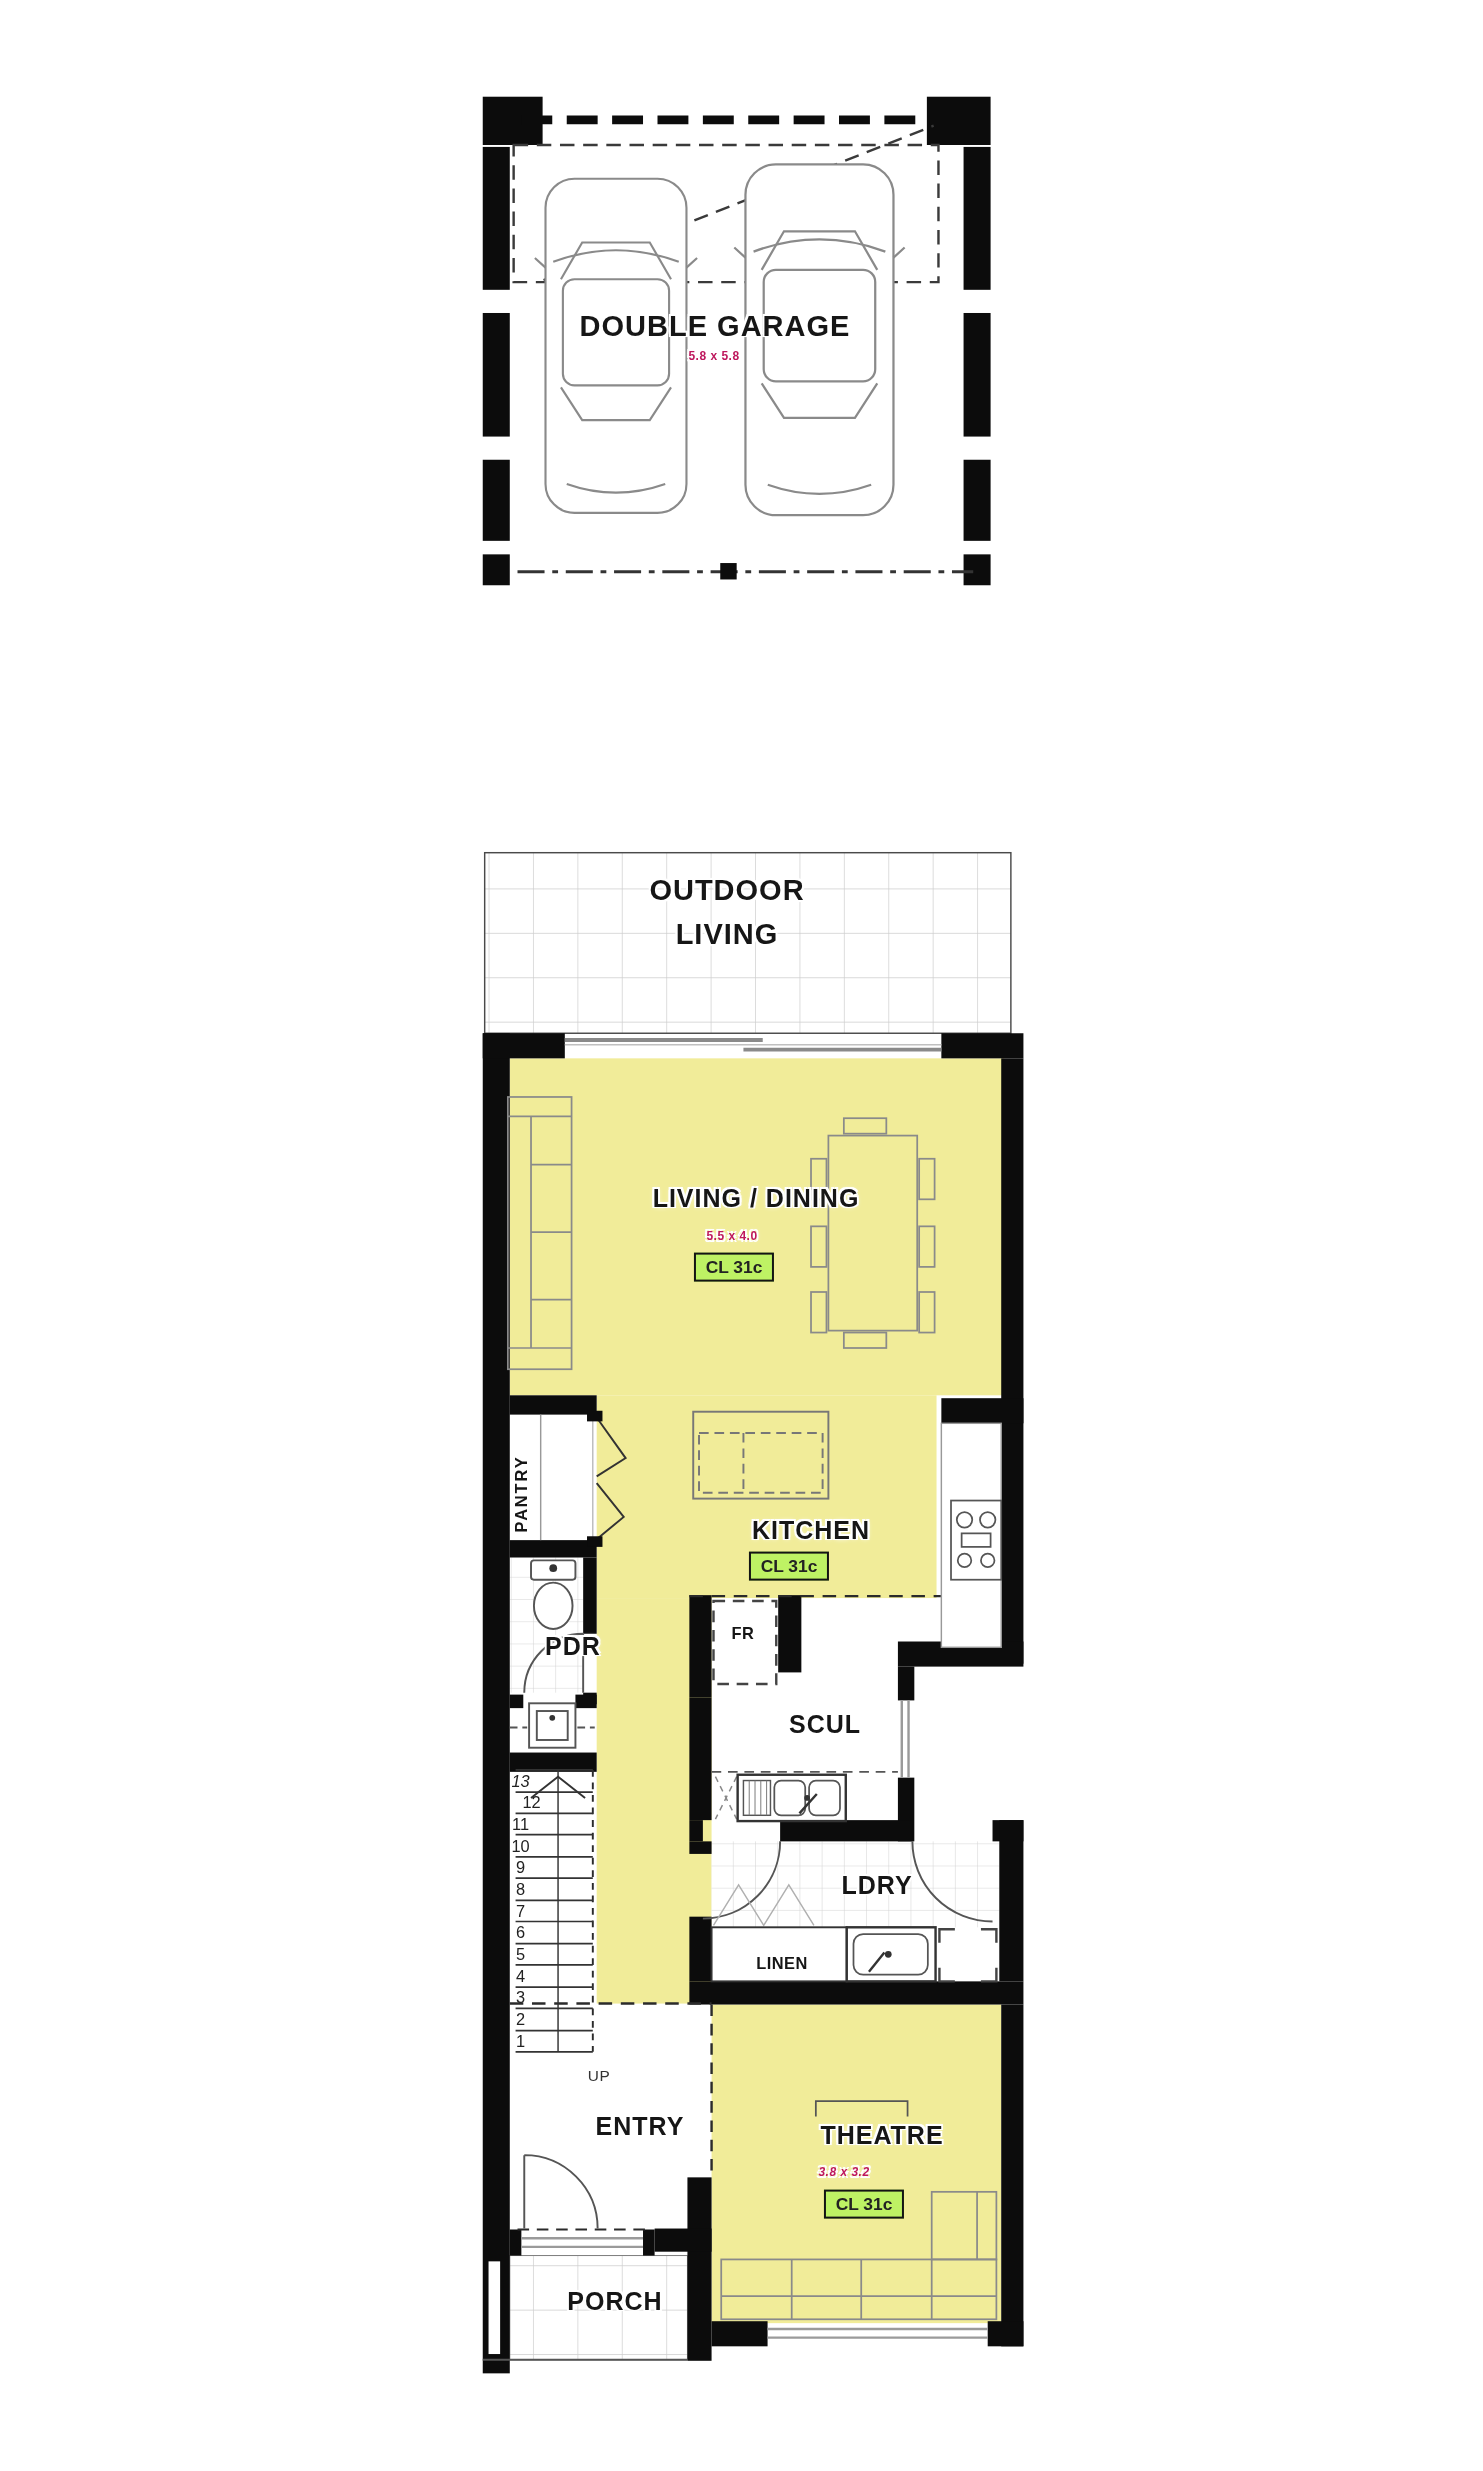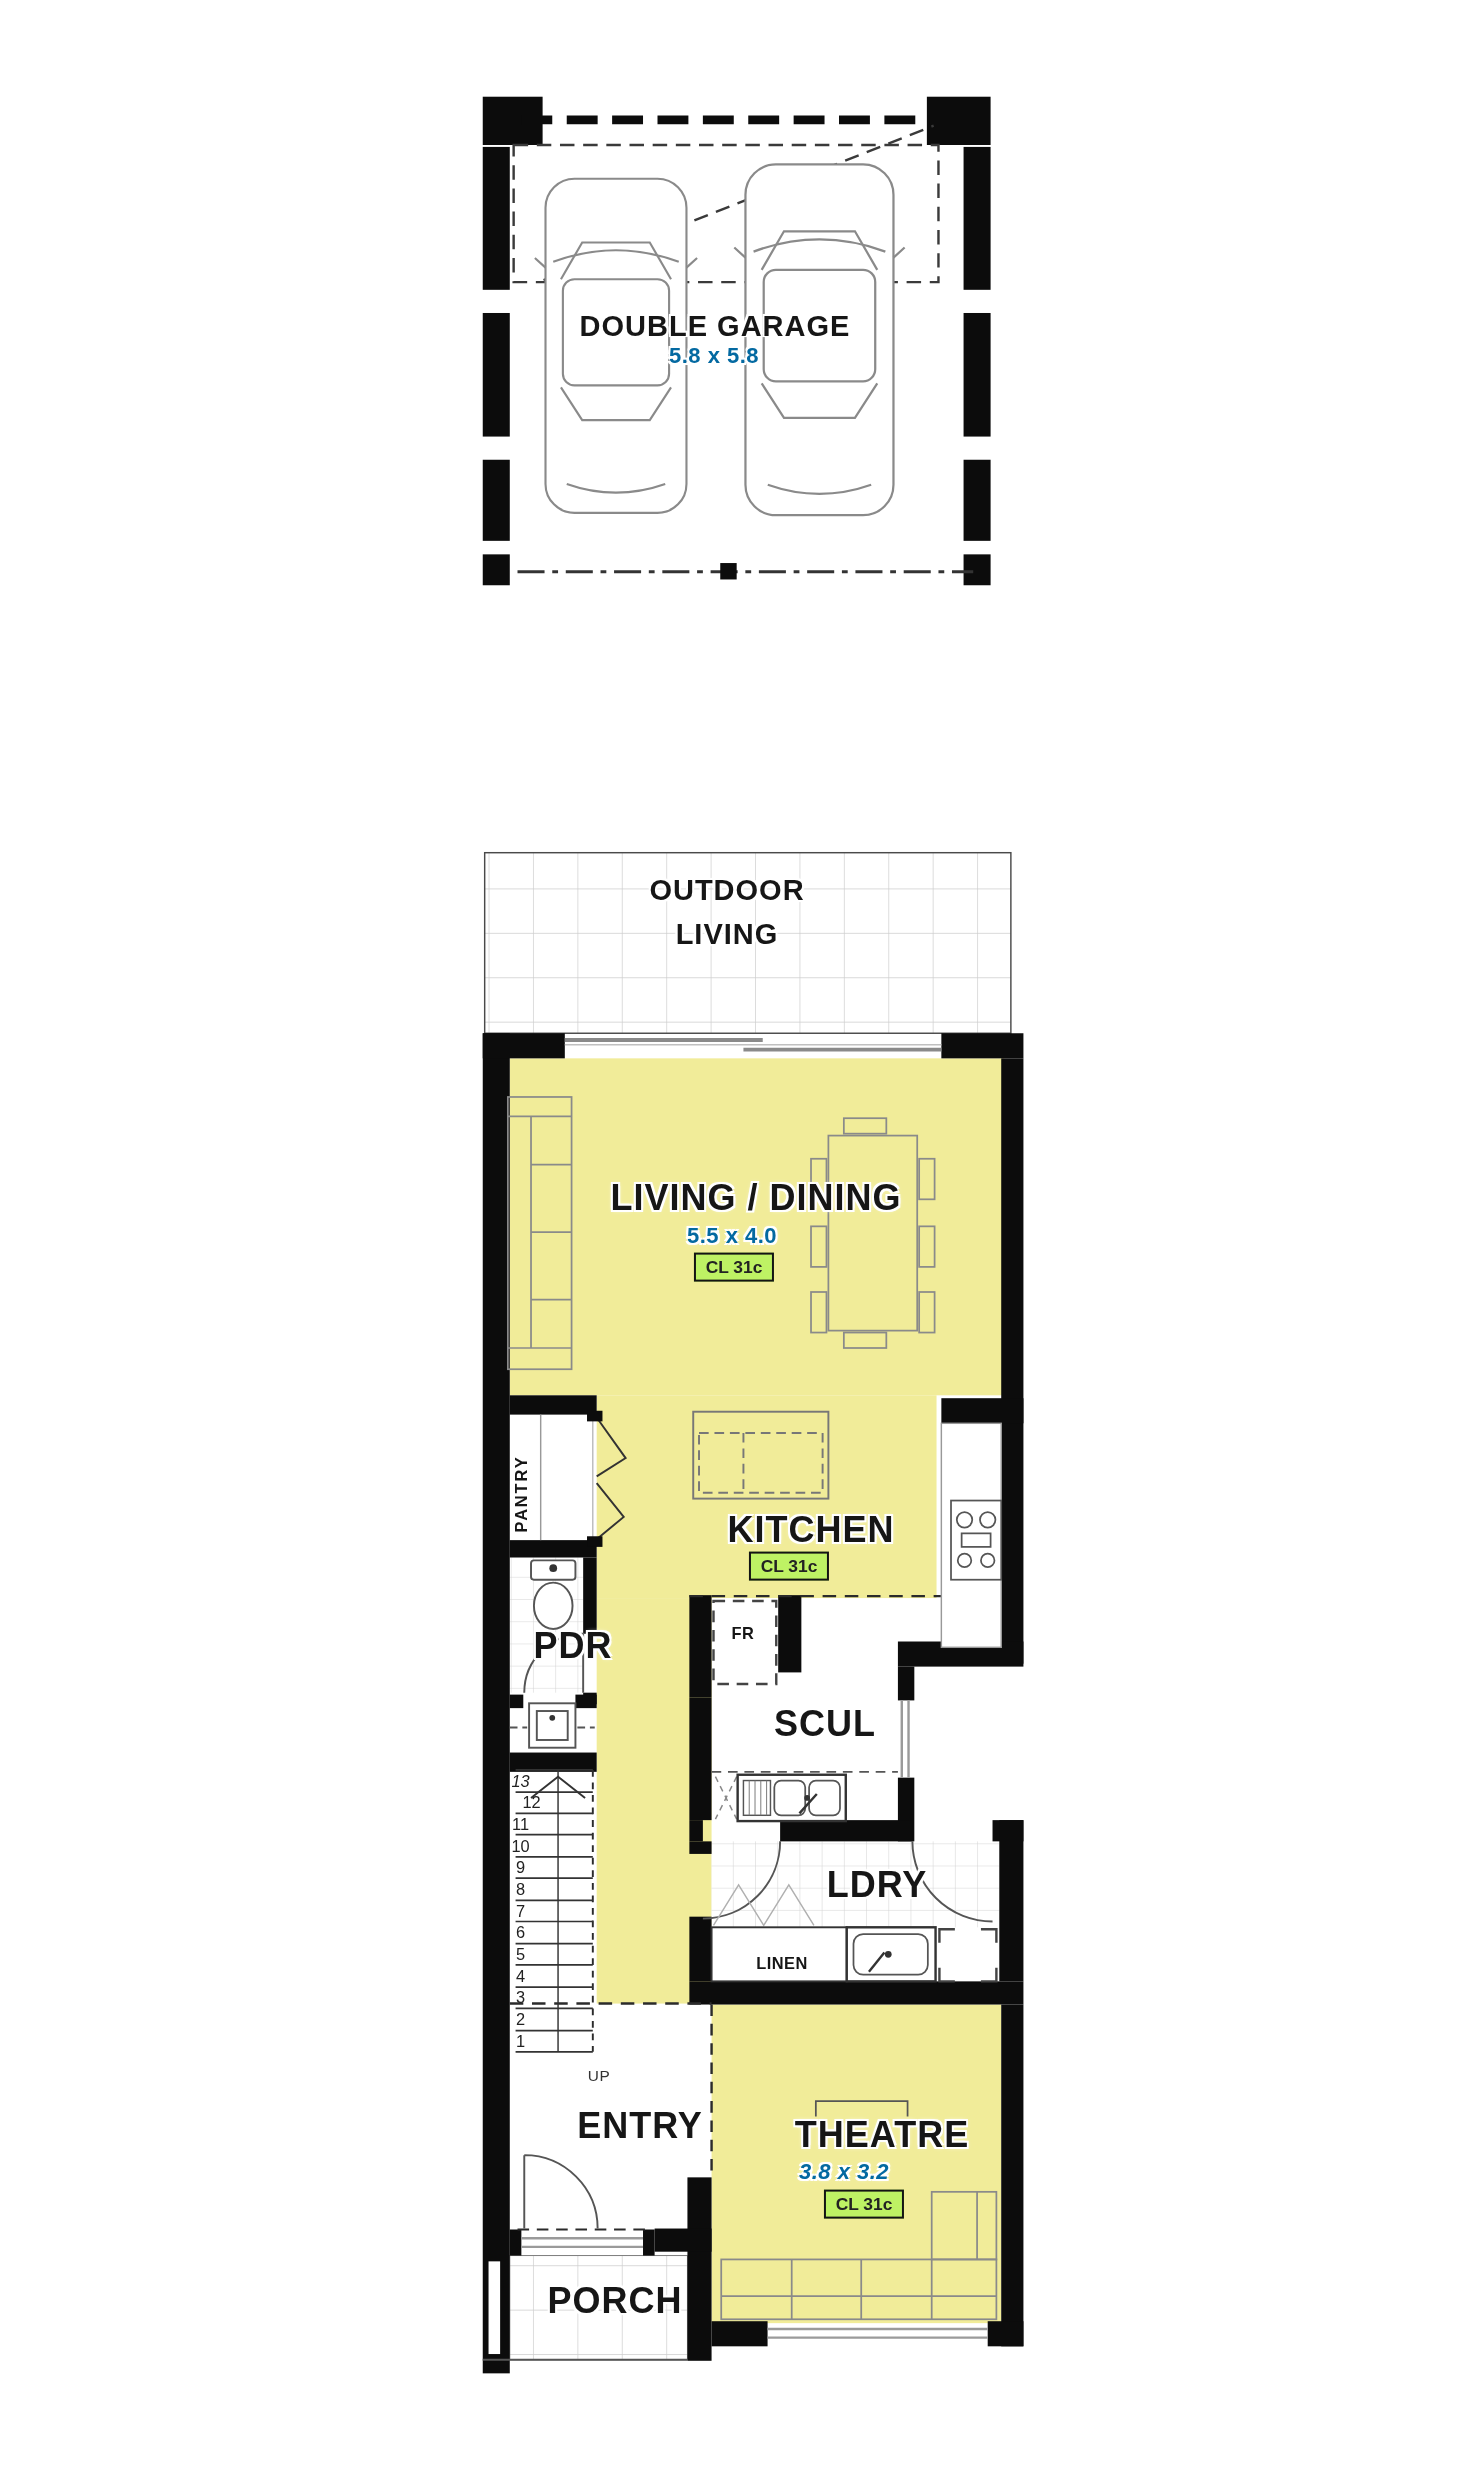--- a/index.html
+++ b/index.html
@@ -2,22 +2,22 @@
 <html><head>
 <meta charset="utf-8">
 <style>
   html,body{margin:0;padding:0;background:#ffffff;}
   body{width:1483px;height:2472px;position:relative;font-family:"Liberation Sans",sans-serif;}
   #plan{position:absolute;left:0;top:0;}
   .lbl{position:absolute;transform:translate(-50%,-50%);font-weight:bold;color:#161616;
        white-space:nowrap;letter-spacing:0.5px;
        text-shadow:-1.9px -1.9px 0 #fff,1.9px -1.9px 0 #fff,-1.9px 1.9px 0 #fff,1.9px 1.9px 0 #fff,0 0 4.8px #fff;}
   .t36{font-size:29px;letter-spacing:1px;}
-  .t34{font-size:36px;letter-spacing:1px;padding-left:40px;}
-  .t18{font-size:22px;color:#0369a1;}
+  .t34{font-size:25px;letter-spacing:1px;padding-left:40px;}
+  .t18{font-size:12px;color:#be185d;}
   .t17{font-size:16.4px;}
   .t16{font-size:15.4px;font-weight:normal;color:#333;}
   .vert{transform:translate(-50%,-50%) rotate(-90deg);letter-spacing:1.9px;}
   .two-line{text-align:center;line-height:44px;}
   .cl{position:absolute;transform:translate(-50%,-50%);background:#bef264;border:2.4px solid #141414;
       padding:1.9px 9.7px;font-size:17.4px;font-weight:bold;color:#222;white-space:nowrap;}
   .stair-num{position:absolute;left:504px;width:33px;text-align:center;
       transform:translateY(-50%);font-size:16.4px;color:#222;}
 </style>
 </head>

